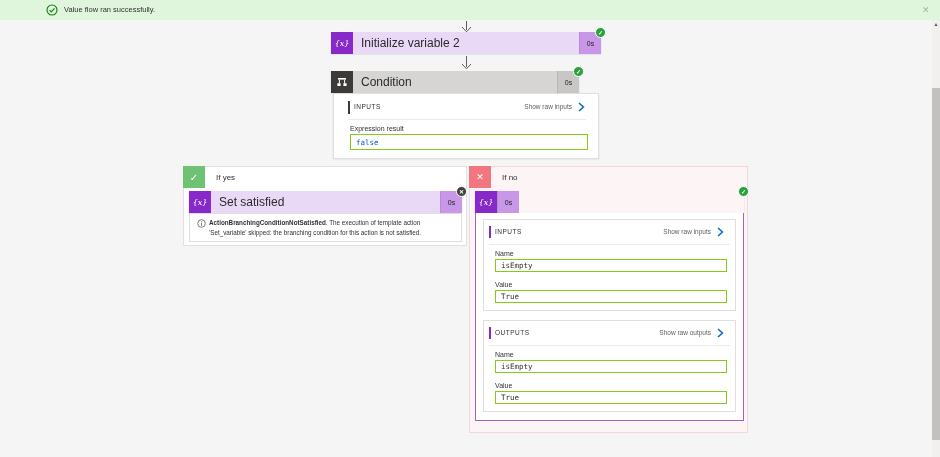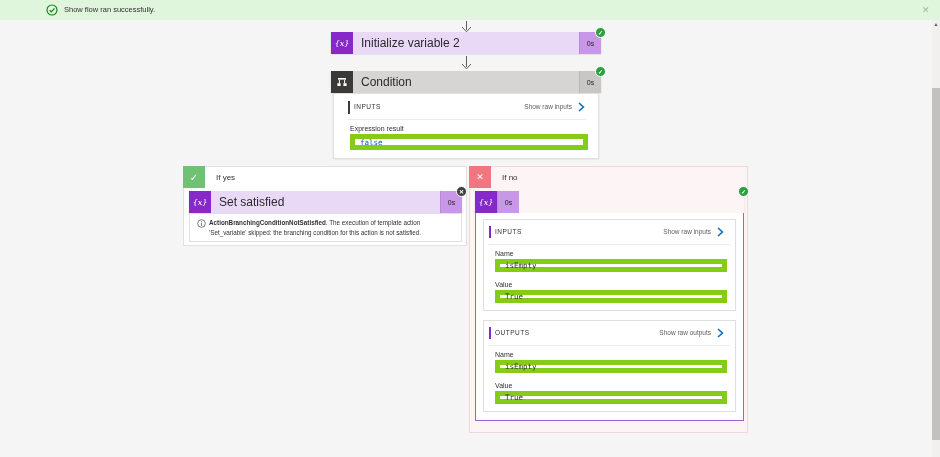--- a/index.html
+++ b/index.html
@@ -39,21 +39,21 @@
   .badge-dark  { background:#404040; }
 
   
   .panel { background:#fff; border:1px solid #e1dfdd; box-shadow:0 0.5px 1.5px rgba(0,0,0,.12); }
 
   .sec-header-label { font-size:6.5px; letter-spacing:.5px; color:#323130; }
   .raw-link { font-size:6.5px; color:#605e5c; cursor:pointer; }
   .divider { height:1px; background:#edebe9; }
   .accent-bar { width:2px; }
   .field-label { font-size:7px; color:#323130; }
-  .value-box { border:5px solid #84cc16; background:#fff; font-family:"DejaVu Sans Mono", monospace; font-size:7.5px; padding-left:5px; display:flex; align-items:center; }
+  .value-box { border:1px solid #84cc16; background:#fff; font-family:"DejaVu Sans Mono", monospace; font-size:7.5px; padding-left:5px; display:flex; align-items:center; }
   .mono-blue { color:#0a53be; }
   .mono-dark { color:#323130; }
 
   
   .branch-label { left:32px; top:0; line-height:22px; font-size:8px; color:#323130; }
   .branch-icon { width:22px; height:22px; display:flex; align-items:center; justify-content:center; color:#fff; }
   .if-yes-box { left:183px; top:166px; width:284px; height:80px; background:#fff; border:1px solid #e3e1df; }
   .if-no-box  { left:469px; top:166px; width:279px; height:267px; background:#fcf4f5; border:1px solid #eedadd; }
 
   .msg-text { font-size:6.3px; line-height:9.5px; color:#323130; }
@@ -64,21 +64,21 @@
   .sb-up { left:932px; top:20px; width:8px; text-align:center; font-size:5px; color:#555; line-height:8px; }
 </style>
 </head>
 <body>
 
 <div class="abs banner">
   <svg class="abs" style="left:46px; top:4px;" width="12" height="12" viewBox="0 0 12 12">
     <circle cx="6" cy="6" r="5" fill="none" stroke="#107c10" stroke-width="1.1"></circle>
     <polyline points="3.6,6.2 5.3,7.9 8.5,4.3" fill="none" stroke="#107c10" stroke-width="1.1"></polyline>
   </svg>
-  <span class="abs banner-text">Show flow ran successfully.</span>
+  <span class="abs banner-text">Value flow ran successfully.</span>
   <span class="abs banner-close">✕</span>
 </div>
 
 <svg class="abs arrow" style="left:460px; top:21px;" width="13" height="12" viewBox="0 0 13 12">
   <line x1="6.5" y1="0" x2="6.5" y2="9" stroke="#5f5f5f" stroke-width="1"></line>
   <polyline points="2,6 6.5,10.8 11,6" fill="none" stroke="#5f5f5f" stroke-width="1"></polyline>
 </svg>
 
 <div class="abs action-card" style="left:331px; top:32px; width:270px;">
   <div class="icon-sq icon-var">
@@ -87,21 +87,21 @@
   <div class="card-body body-purple">Initialize variable 2</div>
   <div class="chip chip-purple">0s</div>
   <div class="badge badge-green" style="right:-5px; top:-5px;">✓</div>
 </div>
 
 <svg class="abs arrow" style="left:460px; top:56px;" width="13" height="14" viewBox="0 0 13 14">
   <line x1="6.5" y1="0" x2="6.5" y2="11" stroke="#5f5f5f" stroke-width="1"></line>
   <polyline points="2,8 6.5,12.8 11,8" fill="none" stroke="#5f5f5f" stroke-width="1"></polyline>
 </svg>
 
-<div class="abs action-card" style="left:331px; top:71px; width:270px;">
+<div class="abs action-card" style="left:331px; top:71px; width:248px;">
   <div class="icon-sq icon-cond">
     <svg width="12" height="12" viewBox="0 0 12 12">
       <rect x="2" y="2" width="8" height="1.6" fill="#fff"></rect>
       <rect x="2.9" y="3.6" width="1" height="3.6" fill="#fff"></rect>
       <rect x="8.1" y="3.6" width="1" height="3.6" fill="#fff"></rect>
       <rect x="1.4" y="7.2" width="3.2" height="2.8" fill="#fff"></rect>
       <rect x="7.4" y="7.2" width="3.2" height="2.8" fill="#fff"></rect>
     </svg>
   </div>
   <div class="card-body body-gray">Condition</div>

